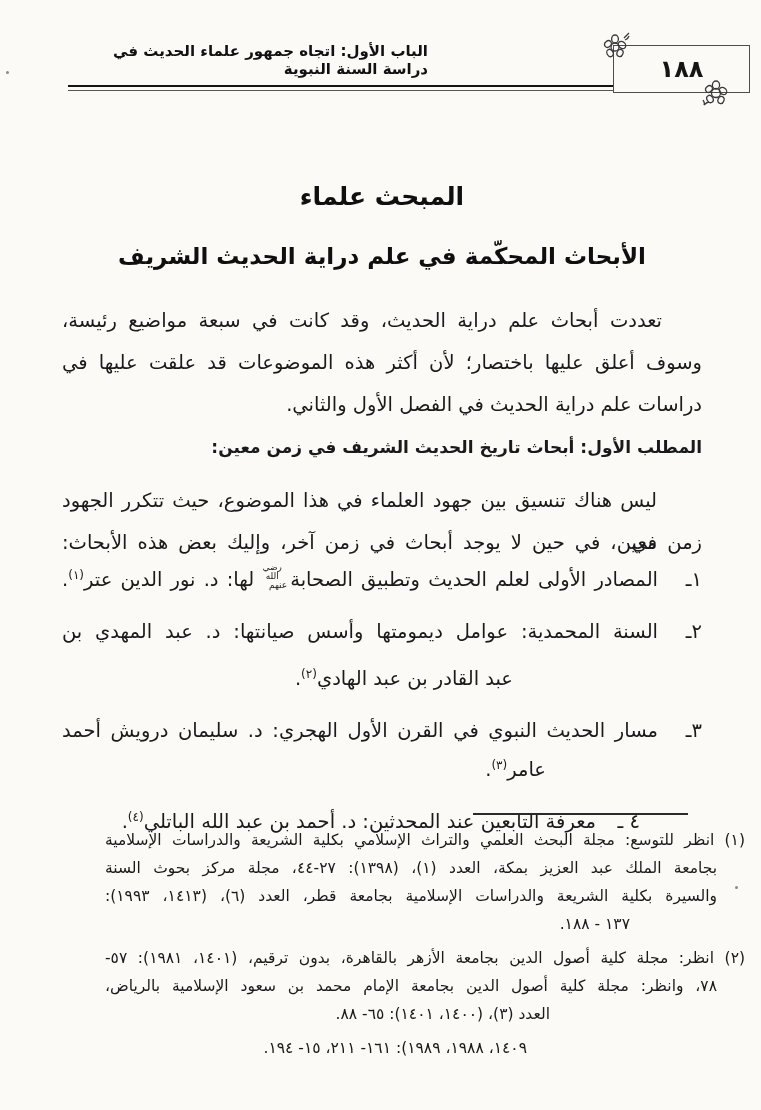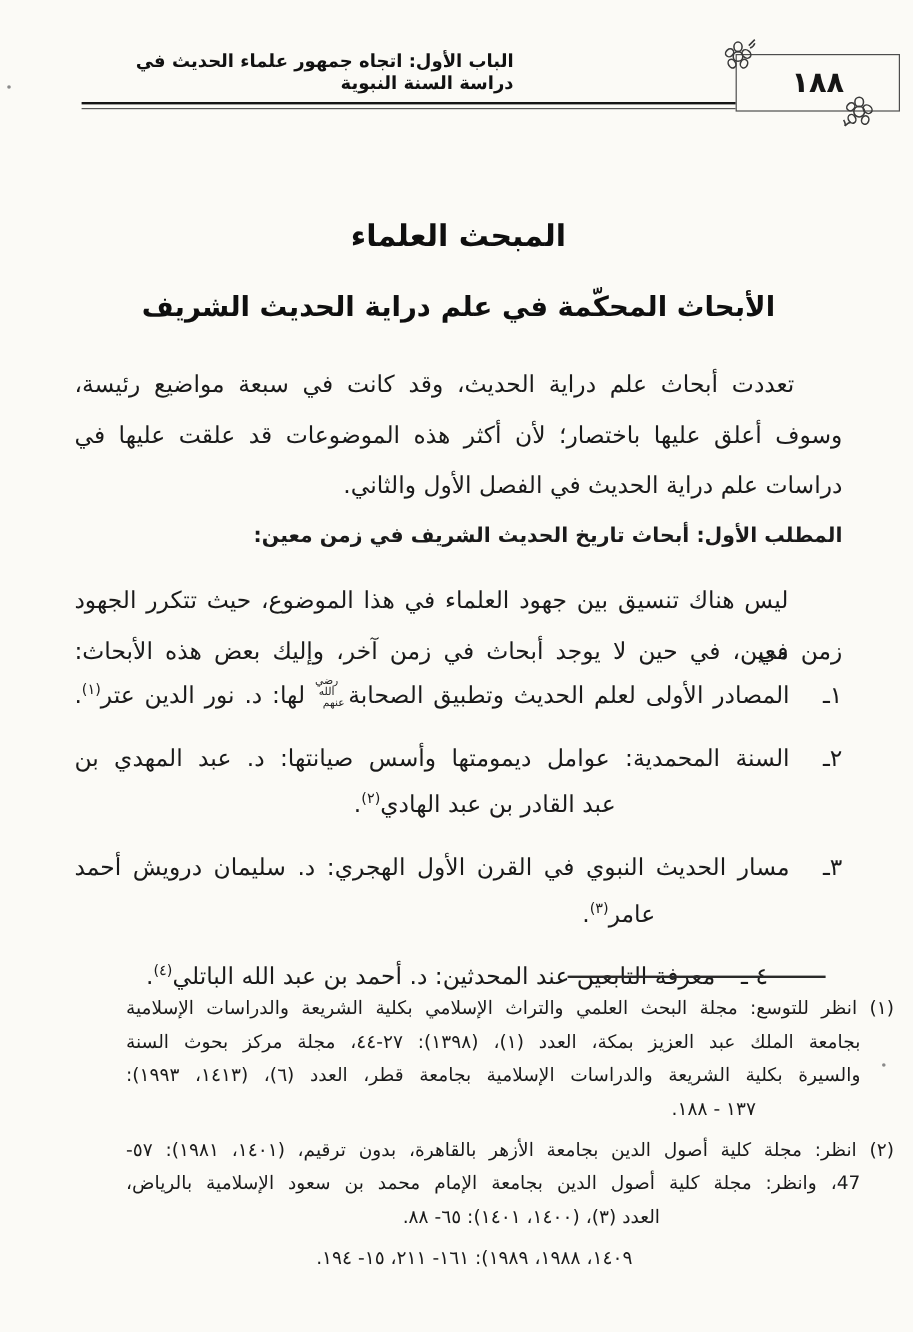--- a/index.html
+++ b/index.html
@@ -58,21 +58,21 @@
   }
   
   .fn-rule{position:absolute;left:473px;top:813px;width:215px;height:2px;background:#2a2a2a;}
   .footnotes{top:826px;font-size:15.5px;margin-left:43px;}
   .fline{height:28px;line-height:28px;}
   .fn{margin-bottom:6px;}
   .pr28{padding-right:28px;}
   .pr40{padding-right:40px;}
   .pr45{padding-right:45px;}
   .pr112{padding-right:112px;}
-  .pr145{padding-right:145px;}
+  .pr145{padding-right:145px;margin-top:8px;}
   .pr115{padding-right:115px;}
   .pr195{padding-right:195px;}
   .pr218{padding-right:218px;}
   .speck{position:absolute;width:3px;height:3px;border-radius:50%;background:#8a8a8a;}
 </style>
 </head>
 <body>
 
 <div class="page">
 
@@ -97,21 +97,21 @@
         <ellipse cx="20" cy="22" rx="3.6" ry="3" transform="rotate(110 20 22)"></ellipse>
         <ellipse cx="9" cy="21" rx="3.8" ry="3" transform="rotate(60 9 21)"></ellipse>
         <ellipse cx="8" cy="11" rx="3.6" ry="3" transform="rotate(140 8 11)"></ellipse>
         <path d="M3 27 Q6 24 8 24 M2 22 Q4 25 3 27"></path>
       </g>
     </svg>
   </div>
   <div class="header-title">الباب الأول: اتجاه جمهور علماء الحديث في دراسة السنة النبوية</div>
   <div class="header-rule"></div>
 
-  <div class="content center doc-title">المبحث العلماء</div>
+  <div class="content center doc-title">المبحث علماء</div>
   <div class="content center doc-subtitle">الأبحاث المحكّمة في علم دراية الحديث الشريف</div>
 
   <div class="content bodytext p1">
     <div class="line j pr40">تعددت أبحاث علم دراية الحديث، وقد كانت في سبعة مواضيع رئيسة،</div>
     <div class="line j">وسوف أعلق عليها باختصار؛ لأن أكثر هذه الموضوعات قد علقت عليها في</div>
     <div class="line r">دراسات علم دراية الحديث في الفصل الأول والثاني.</div>
   </div>
 
   <div class="content sec-heading">المطلب الأول: أبحاث تاريخ الحديث الشريف في زمن معين:</div>
 
@@ -165,21 +165,21 @@
   <div class="fn-rule"></div>
   <div class="content footnotes">
     <div class="fn">
       <div class="fline j">(١) انظر للتوسع: مجلة البحث العلمي والتراث الإسلامي بكلية الشريعة والدراسات الإسلامية</div>
       <div class="fline j pr28">بجامعة الملك عبد العزيز بمكة، العدد (١)، (١٣٩٨): ٢٧-٤٤، مجلة مركز بحوث السنة</div>
       <div class="fline j pr28">والسيرة بكلية الشريعة والدراسات الإسلامية بجامعة قطر، العدد (٦)، (١٤١٣، ١٩٩٣):</div>
       <div class="fline r pr115">١٣٧ - ١٨٨.</div>
     </div>
     <div class="fn">
       <div class="fline j">(٢) انظر: مجلة كلية أصول الدين بجامعة الأزهر بالقاهرة، بدون ترقيم، (١٤٠١، ١٩٨١): ٥٧-</div>
-      <div class="fline j pr28">47، وانظر: مجلة كلية أصول الدين بجامعة الإمام محمد بن سعود الإسلامية بالرياض،</div>
+      <div class="fline j pr28">٧٨، وانظر: مجلة كلية أصول الدين بجامعة الإمام محمد بن سعود الإسلامية بالرياض،</div>
       <div class="fline r pr195">العدد (٣)، (١٤٠٠، ١٤٠١): ٦٥- ٨٨.</div>
     </div>
     <div class="fn">
       <div class="fline r pr218">١٤٠٩، ١٩٨٨، ١٩٨٩): ١٦١- ٢١١، ١٥- ١٩٤.</div>
     </div>
   </div>
 
   <div class="speck" style="left:735px;top:886px;"></div>
   <div class="speck" style="left:6px;top:71px;"></div>
 

